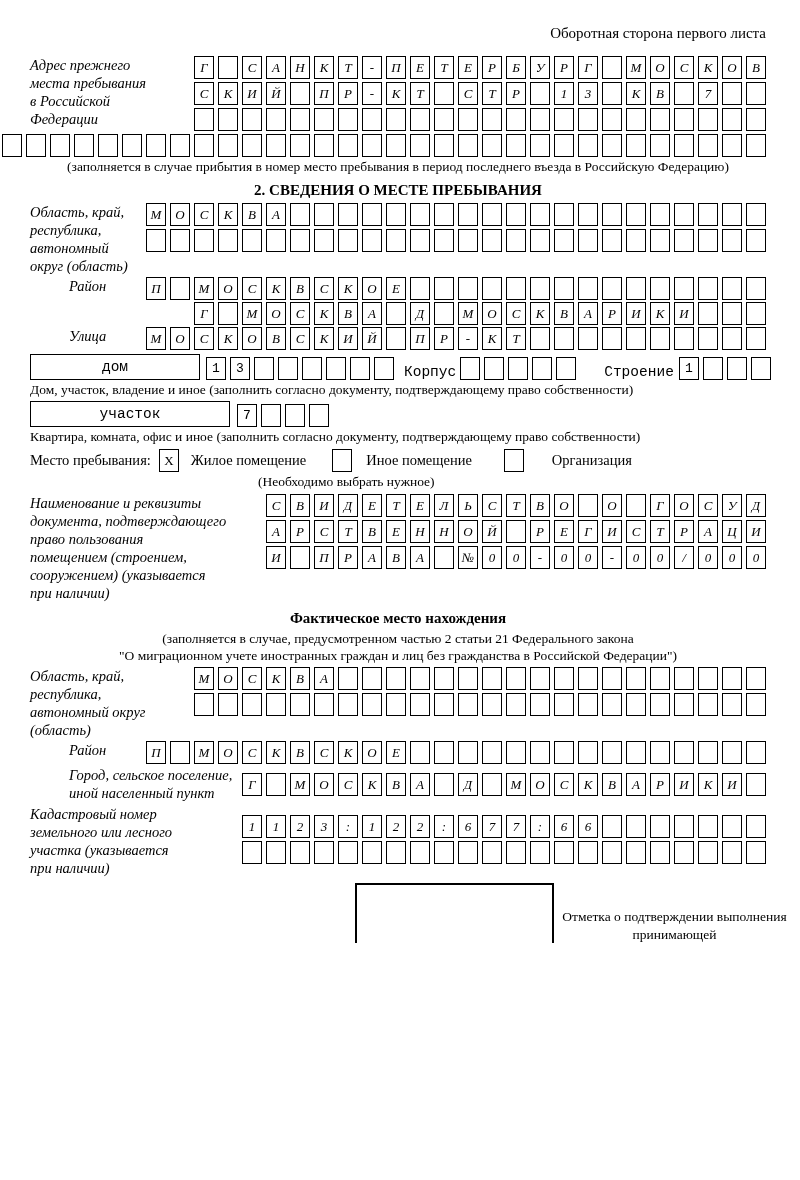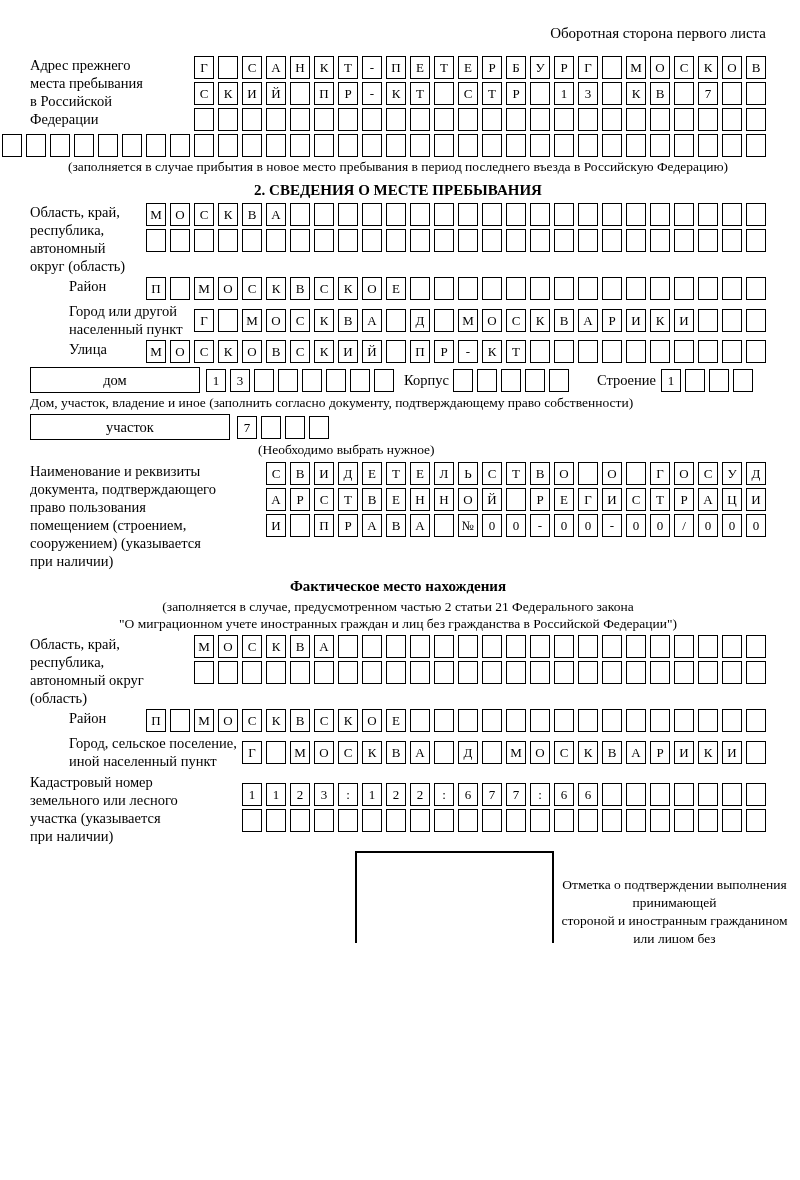--- a/index.html
+++ b/index.html
@@ -3,21 +3,21 @@
 <meta charset="utf-8">
 <style>
   html,body{margin:0;padding:0;background:#fff;}
   .page{
     width:800px;height:943px;box-sizing:border-box;
     padding:24px 34px 0 30px;background:#fff;color:#000;
     font-family:"Liberation Serif","DejaVu Serif",serif;
     overflow:hidden;position:relative;
   }
   .hdr{text-align:right;font-size:15px;line-height:18px;}
-  .frow{display:flex;align-items:flex-start;margin-top:3px;}
+  .frow{display:flex;align-items:flex-start;margin-top:3px;font-style:italic;}
   .frow.vcenter{align-items:center;}
   .lbl{font-size:14.5px;line-height:18px;white-space:pre-line;flex:0 0 auto;}
   .gwrap{margin-left:auto;flex:0 0 auto;}
   .gwrap .grid{margin-bottom:3px;}
   .gwrap .grid:last-child{margin-bottom:0;}
   .grid{display:flex;flex:0 0 auto;}
   .cell{
     box-sizing:border-box;flex:0 0 20px;width:20px;height:23px;margin-right:4px;
     border:1.5px solid #000;display:flex;align-items:center;justify-content:center;
     font-size:13px;line-height:1;background:#fff;
@@ -26,21 +26,21 @@
   .fullrow{margin-left:-28px;margin-top:3px;}
   .caption{font-size:13.5px;line-height:17px;margin-top:1px;}
   .caption.center{text-align:center;}
   .sec-title{font-size:15px;font-weight:bold;text-align:center;margin-top:5px;line-height:20px;}
   .subtitle{font-size:13.5px;line-height:17px;text-align:center;white-space:pre-line;margin-top:2px;}
   .widebox{
     box-sizing:border-box;height:26px;border:1.5px solid #000;
     display:flex;align-items:center;justify-content:center;
     font-size:14.5px;flex:0 0 auto;background:#fff;
   }
-  .house-row{display:flex;align-items:center;margin-top:4px;}
+  .house-row{display:flex;align-items:flex-end;margin-top:4px;font-family:Liberation Mono, monospace;}
   .inline-lbl{font-size:14.5px;flex:0 0 auto;}
   .stay-row{display:flex;align-items:center;margin-top:4px;font-size:14.5px;}
   .note{font-size:13.5px;line-height:17px;margin-top:1px;margin-left:228px;}
   .doc-row{margin-top:4px;}
   .cad .gwrap{margin-top:10px;}
   .stamp-wrap{width:440px;margin-left:auto;margin-right:-29px;margin-top:6px;
     display:flex;flex-direction:row;align-items:center;}
   .stamp-box{box-sizing:border-box;width:360px;height:172px;border:2px solid #000;background:#fff;}
   .stamp-caption{width:100%;text-align:center;font-size:13.5px;line-height:18px;
     white-space:pre-line;margin-top:4px;}
@@ -166,21 +166,21 @@
       <span class="cell"></span>
       <span class="cell"></span>
       <span class="cell"></span>
       <span class="cell"></span>
       <span class="cell"></span>
       <span class="cell"></span>
       <span class="cell"></span>
       <span class="cell"></span>
       <span class="cell"></span>
     </div>
-  <div class="caption center">(заполняется в случае прибытия в новое место пребывания в период последнего въезда в Российскую Федерацию)</div>
+  <div class="caption center">(заполняется в случае прибытия в номер место пребывания в период последнего въезда в Российскую Федерацию)</div>
 
   <div class="sec-title">2. СВЕДЕНИЯ О МЕСТЕ ПРЕБЫВАНИЯ</div>
 
   <div class="frow">
     <div class="lbl">Область, край,
 республика,
 автономный
 округ (область)</div>
     <div class="gwrap">
       <div class="grid">
@@ -270,22 +270,20 @@
           <span class="cell"></span>
           <span class="cell"></span>
           <span class="cell"></span>
           <span class="cell"></span>
           <span class="cell"></span>
         </div>
       </div>
   </div>
 
   <div class="frow vcenter mt2">
-    <div class="lbl">Город или другой
-населенный пункт</div>
     <div class="gwrap">
         <div class="grid">
           <span class="cell">Г</span>
           <span class="cell"></span>
           <span class="cell">М</span>
           <span class="cell">О</span>
           <span class="cell">С</span>
           <span class="cell">К</span>
           <span class="cell">В</span>
           <span class="cell">А</span>
@@ -375,21 +373,37 @@
 
   <div class="house-row" style="margin-top:3px;">
     <div class="widebox" style="width:200px;">участок</div>
     <div class="grid" style="margin-left:7px;">
         <span class="cell">7</span>
         <span class="cell"></span>
         <span class="cell"></span>
         <span class="cell"></span>
       </div>
   </div>
-
+  <div class="caption">Квартира, комната, офис и иное (заполнить согласно документу, подтверждающему право собственности)</div>
+
+  <div class="stay-row">
+    <span>Место пребывания:</span>
+    <span class="grid" style="margin-left:8px;">
+        <span class="cell">X</span>
+      </span>
+    <span style="margin-left:12px;">Жилое помещение</span>
+    <span class="grid" style="margin-left:26px;">
+        <span class="cell"></span>
+      </span>
+    <span style="margin-left:14px;">Иное помещение</span>
+    <span class="grid" style="margin-left:32px;">
+        <span class="cell"></span>
+      </span>
+    <span style="margin-left:28px;">Организация</span>
+  </div>
   <div class="note">(Необходимо выбрать нужное)</div>
 
   <div class="frow doc-row">
     <div class="lbl">Наименование и реквизиты
 документа, подтверждающего
 право пользования
 помещением (строением,
 сооружением) (указывается
 при наличии)</div>
     <div class="gwrap">

